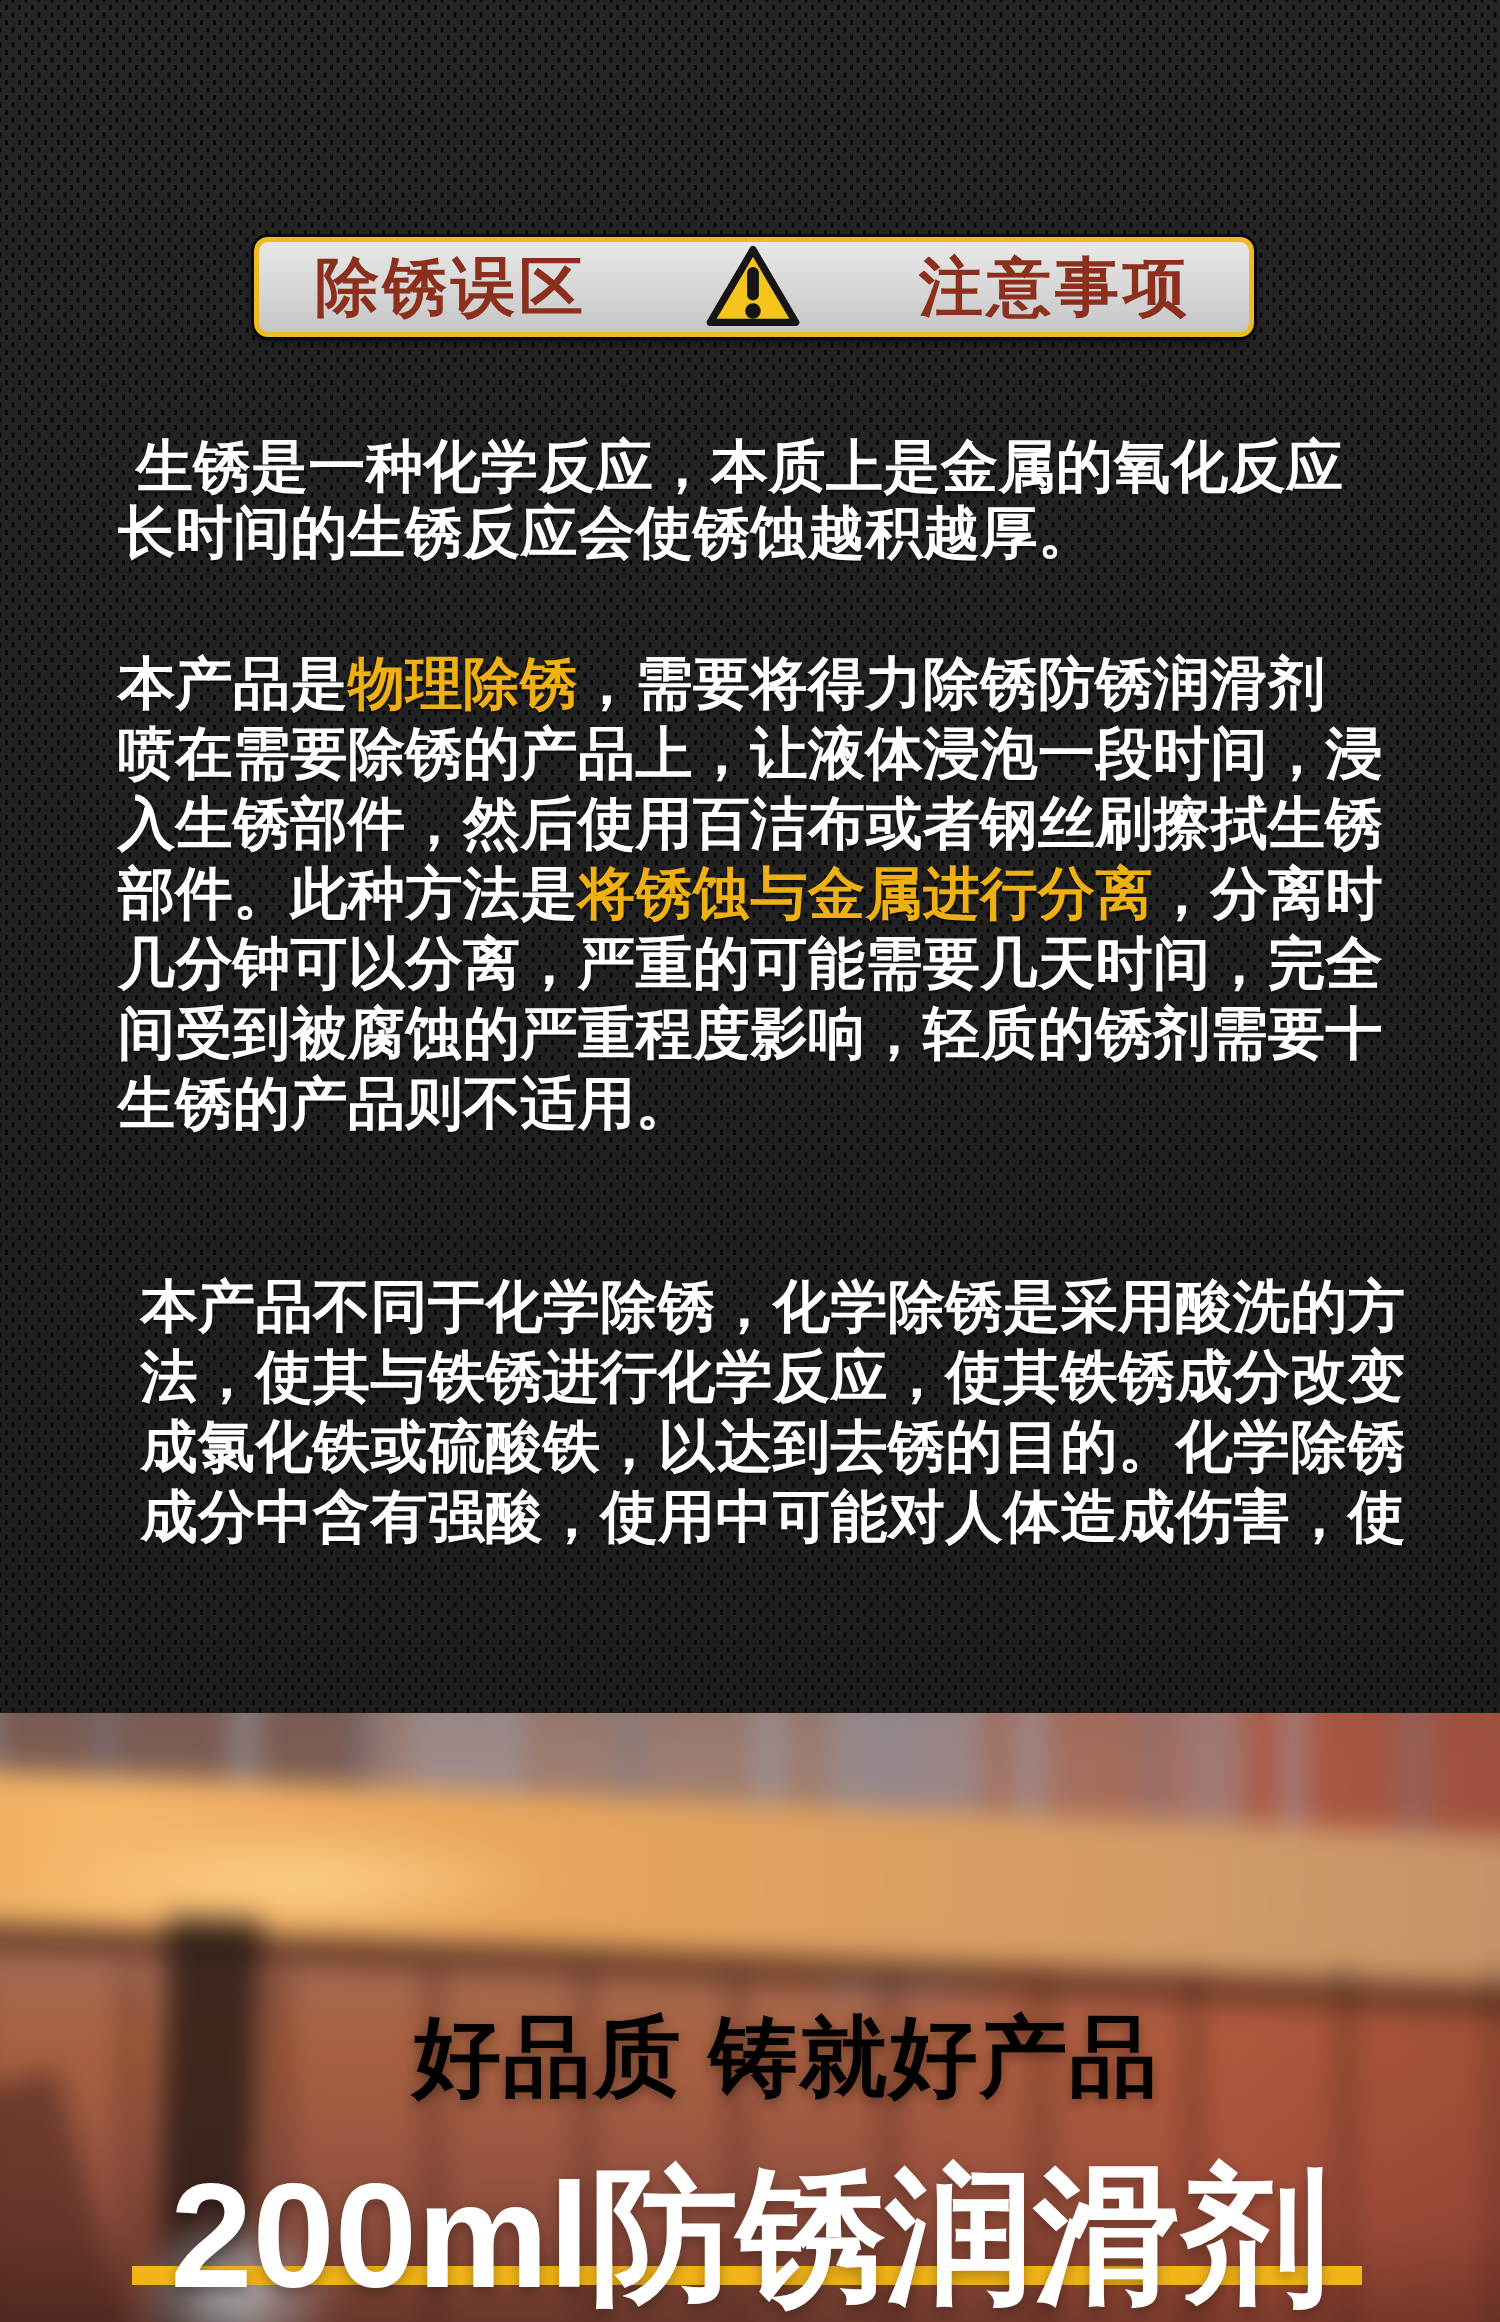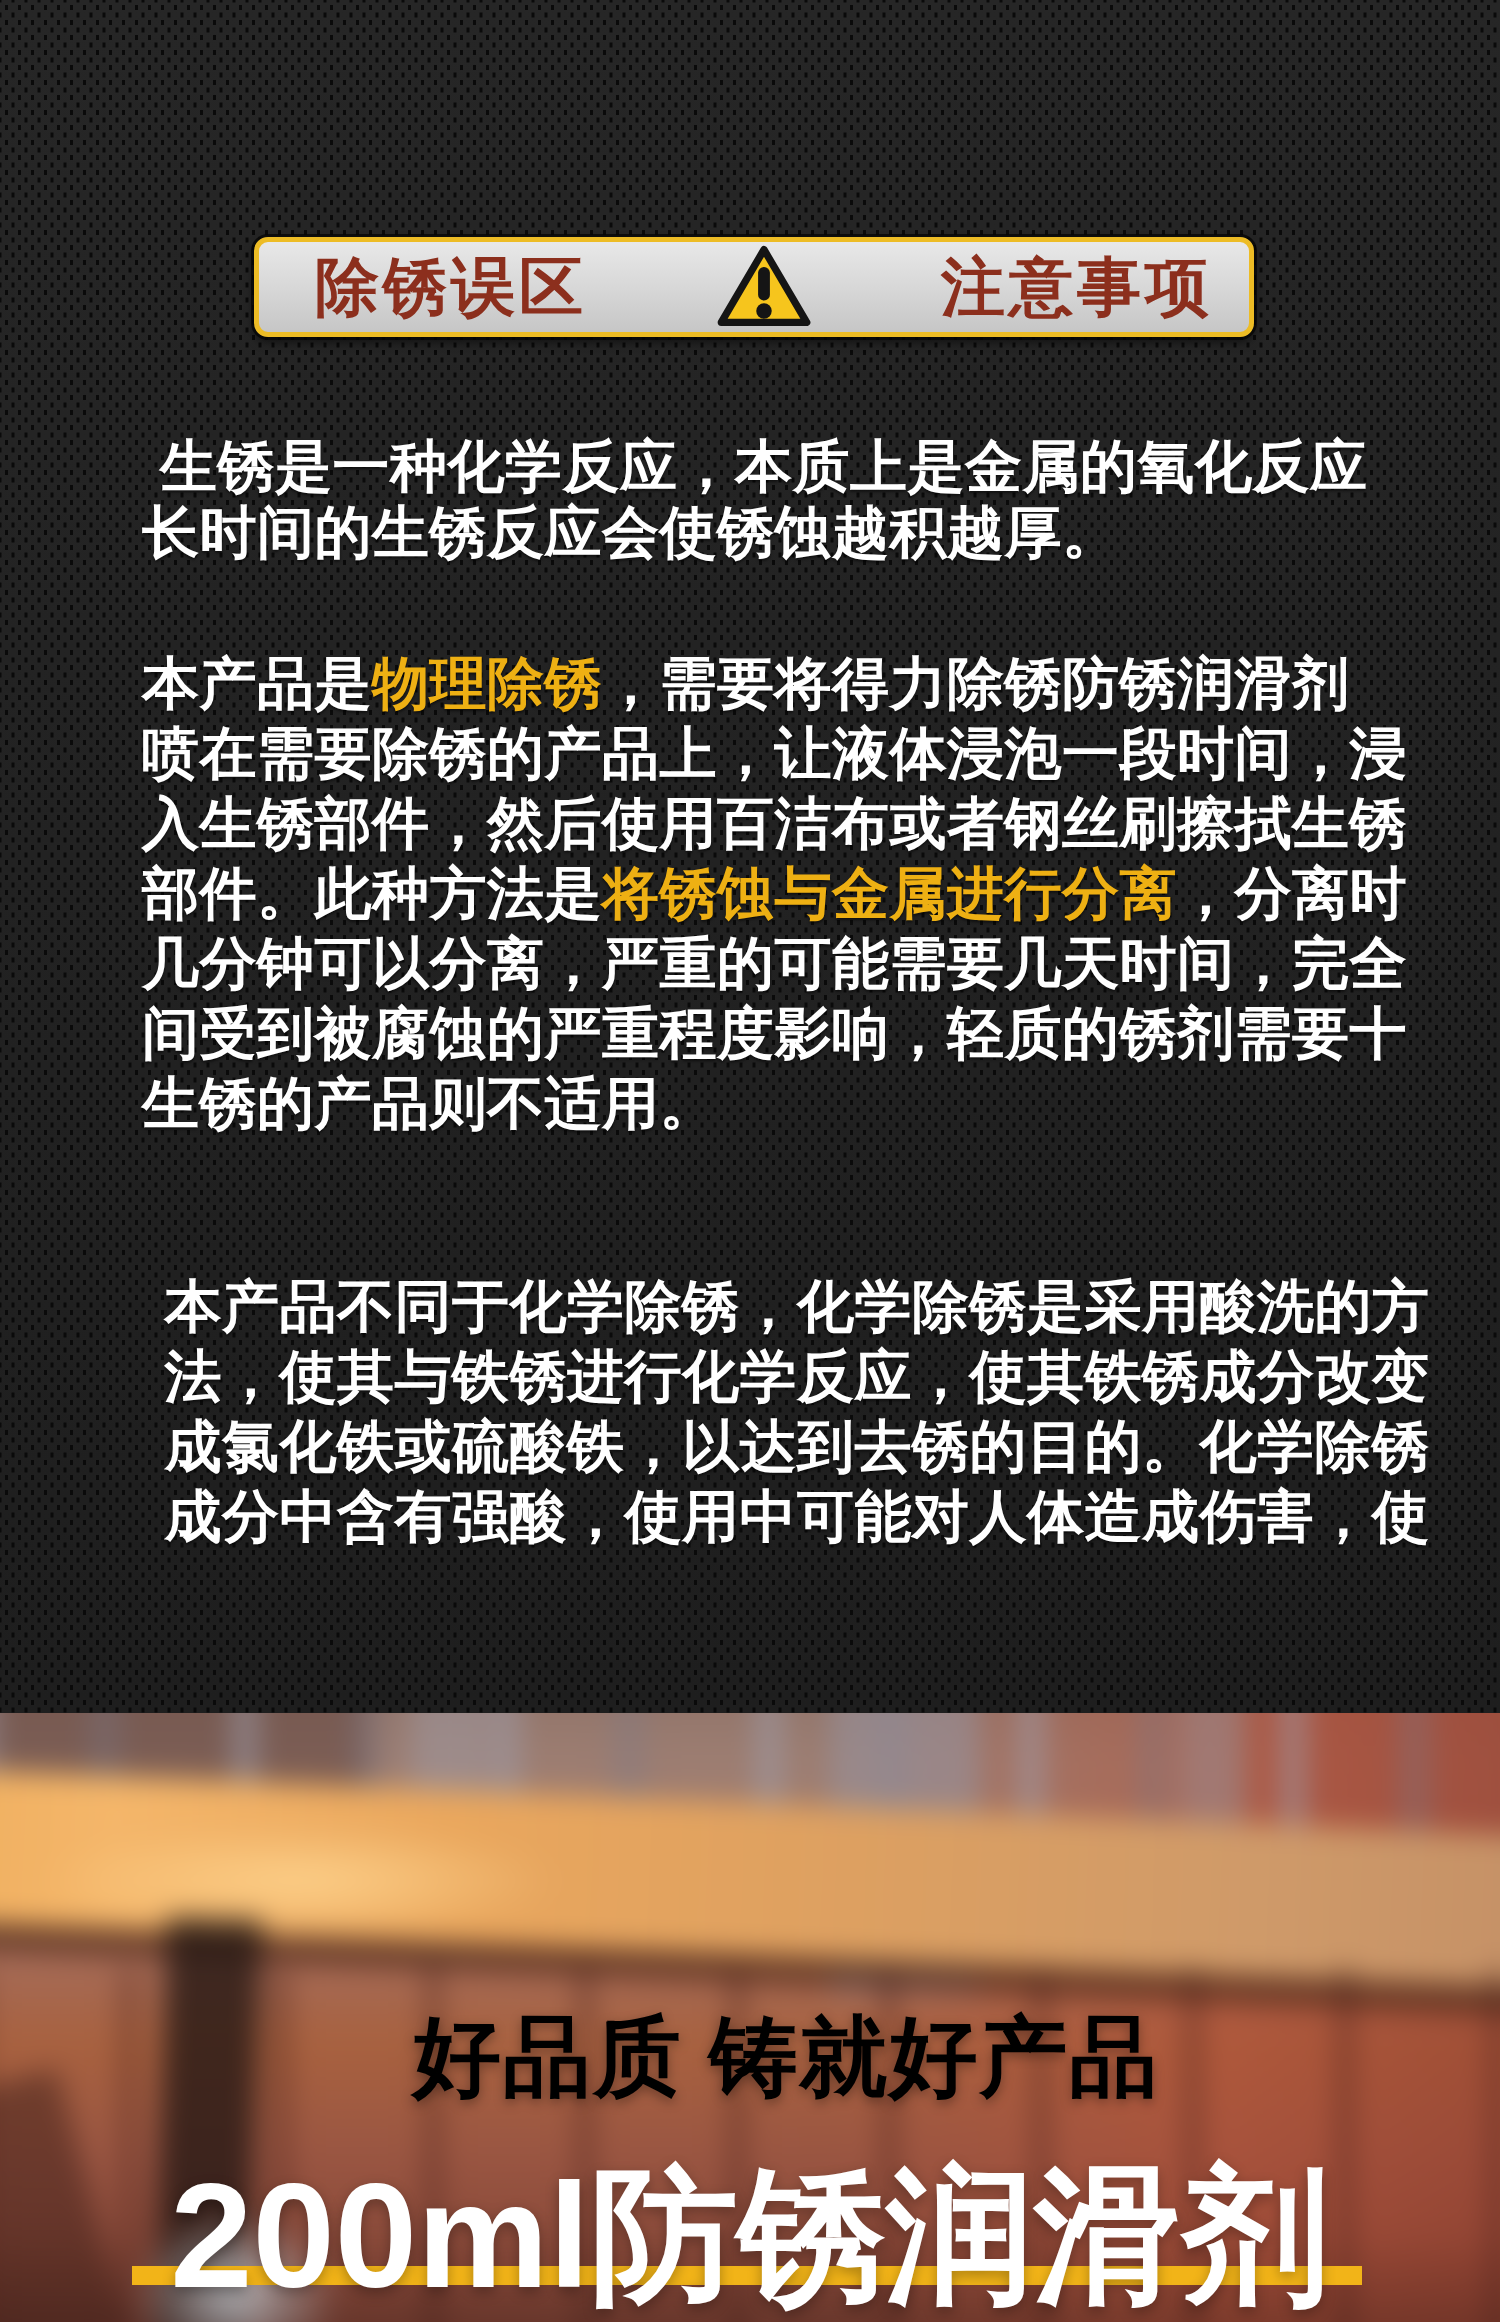--- a/index.html
+++ b/index.html
@@ -19,34 +19,33 @@
     background-position:0 0,6.5px 7.5px,0 0;
   }
   
   .banner{
     position:absolute;left:254px;top:237px;width:1000px;height:100px;
     box-sizing:border-box;
     background:linear-gradient(180deg,#e8e8e8 0%,#d6d6d6 55%,#c6c6c6 100%);
     border:5px solid #edbc25;border-radius:14px;
     box-shadow:0 0 0 3px rgba(5,5,5,.75),0 5px 10px rgba(0,0,0,.55);
     display:flex;align-items:center;justify-content:space-between;
-    padding:0 36px 0 56px;
+    padding:0 58px 0 56px;
   }
   .banner-text{
     font-size:64px;font-weight:bold;color:#8c2f1d;letter-spacing:4px;line-height:1;
     white-space:nowrap;
   }
   .warn-tri{width:100px;height:88px;display:block;margin-top:-2px;}
   
   .para{
     position:absolute;left:118px;width:1310px;color:#ffffff;font-weight:bold;
     font-size:57px;line-height:70px;letter-spacing:0.5px;
     text-shadow:0 2px 3px rgba(0,0,0,.55);
     white-space:nowrap;
-    margin-left:24px;
   }
   #p1{top:433px;line-height:66px;}
   #p1 .indent{text-indent:18px;}
   #p2{top:648px;}
   #p3{top:1271px;text-align:center;}
   .tline{height:inherit;}
   .hl{color:#eeb013;}
   
   .photo-section{
     position:absolute;left:0;top:1713px;width:1500px;height:609px;overflow:hidden;

